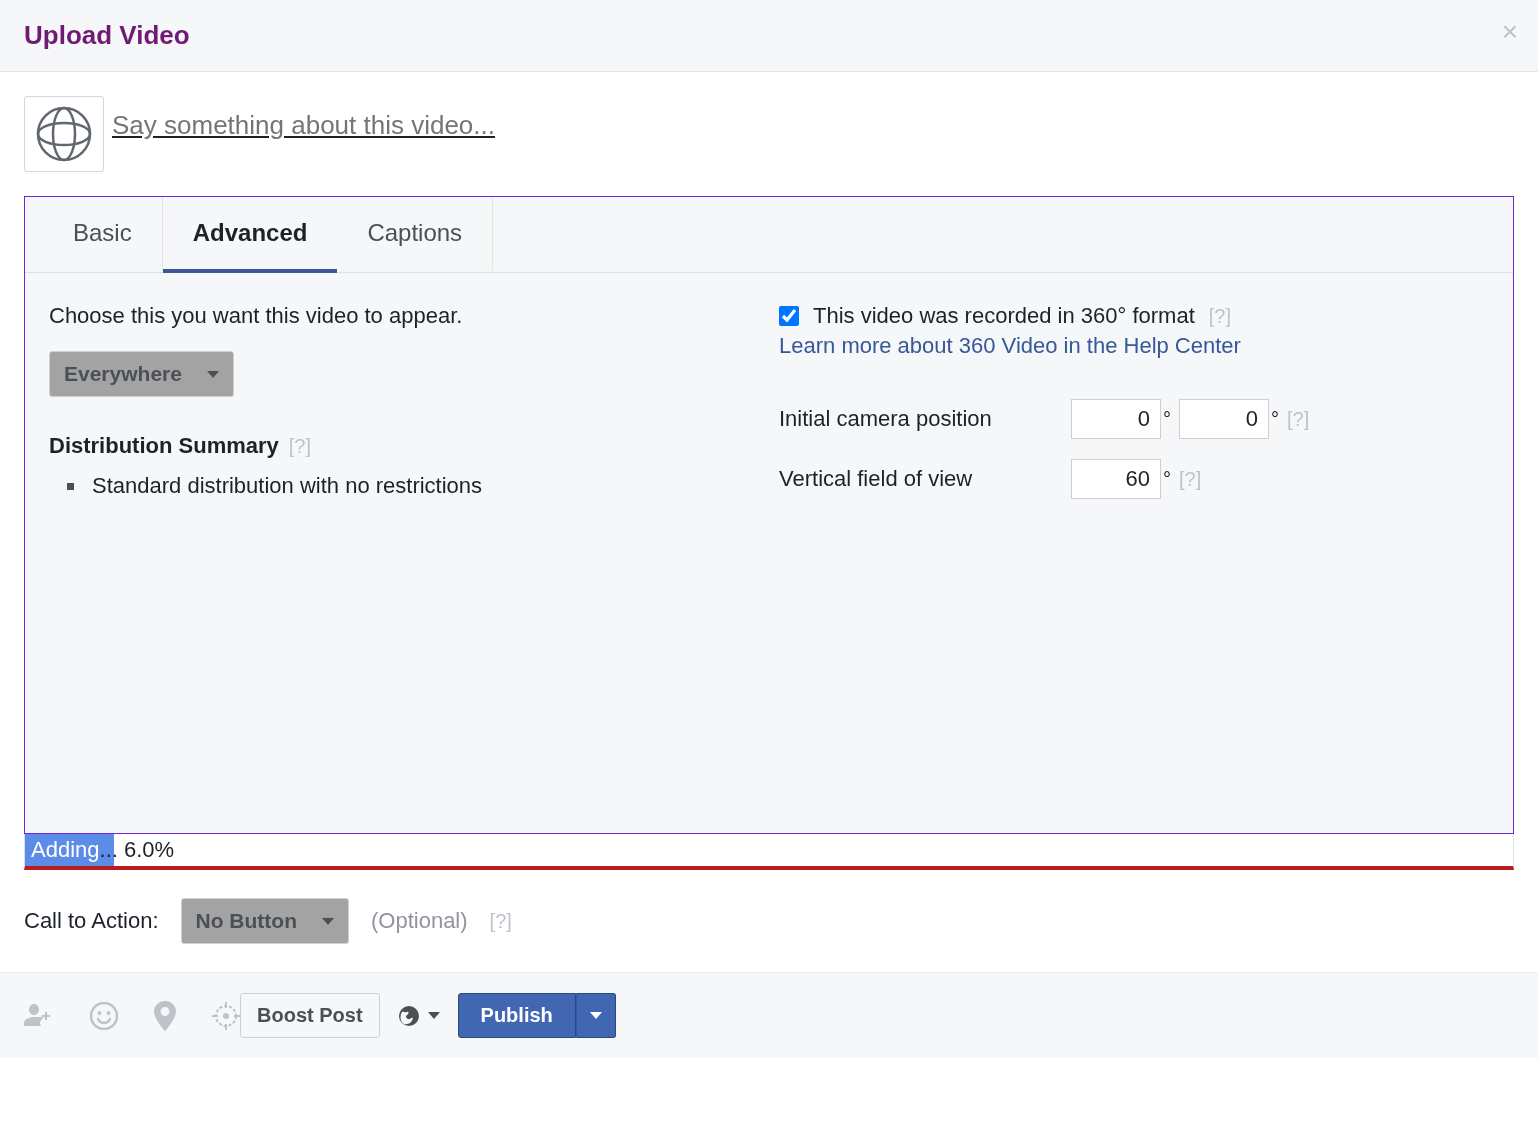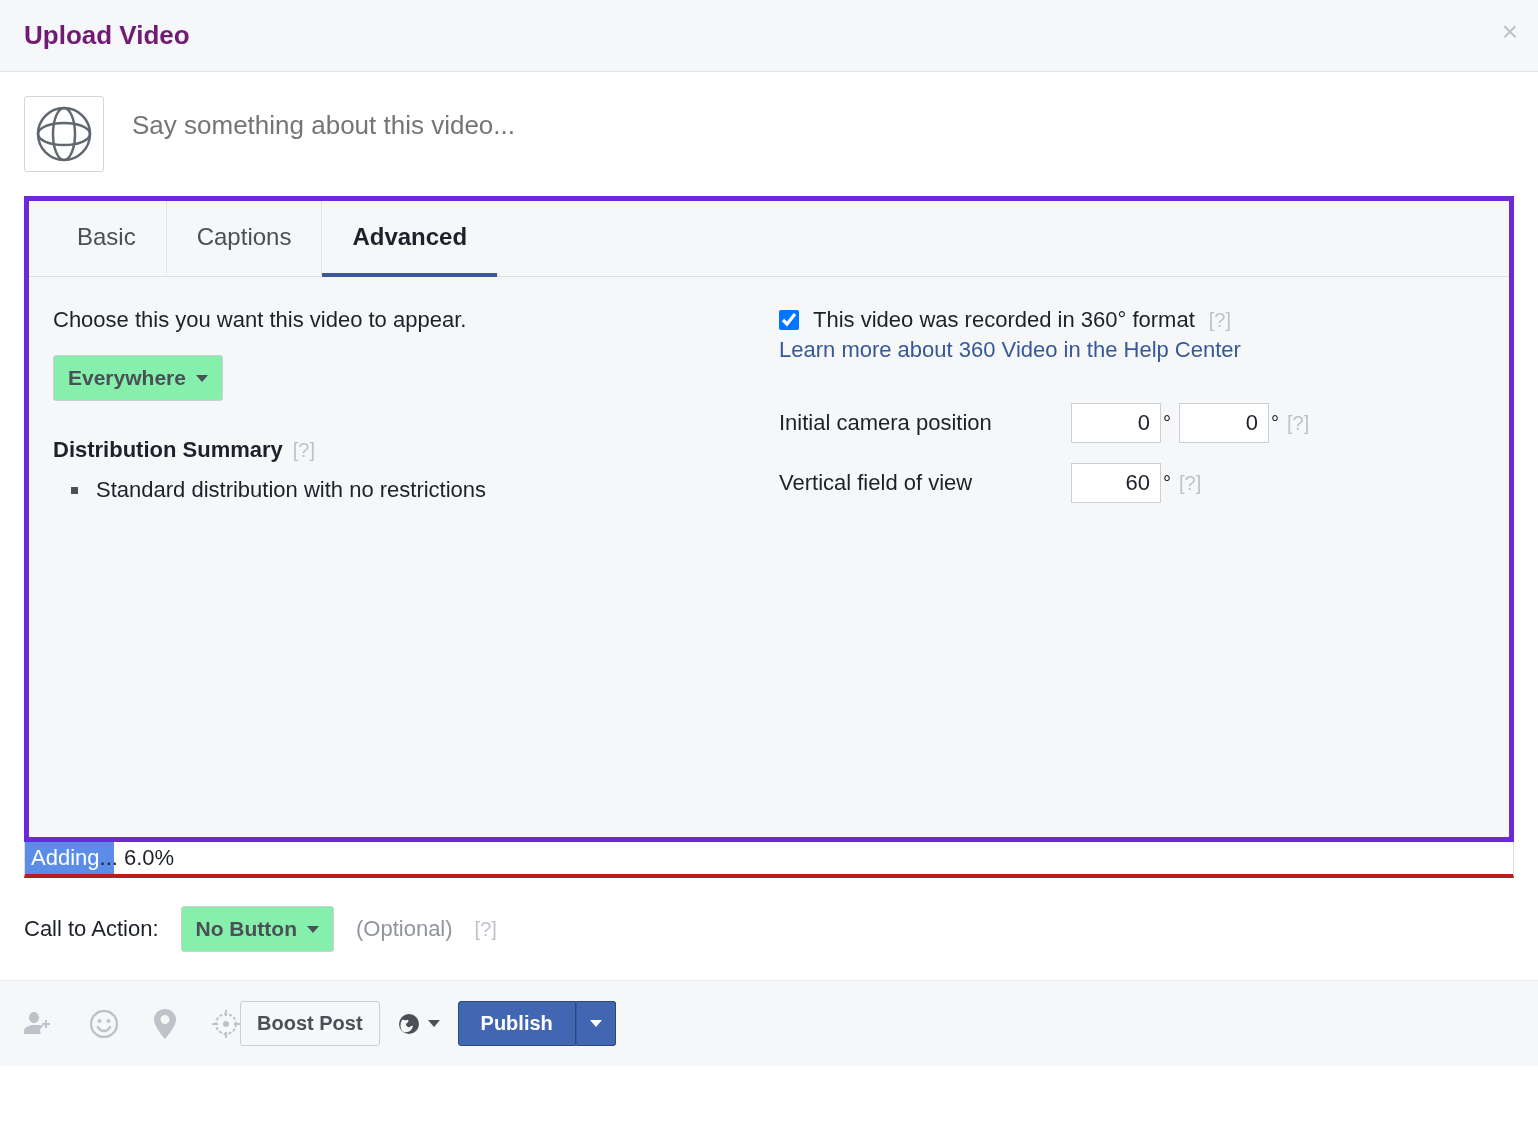--- a/index.html
+++ b/index.html
@@ -32,21 +32,22 @@
   top: 18px;
   font-size: 28px;
   color: #bec2c9;
   cursor: pointer;
   line-height: 1;
 }
 .composer {
   padding: 24px;
   display: flex;
   align-items: flex-start;
-  gap: 28px;
+  gap: 8px;
+  text-decoration: underline;
 }
 .thumb {
   width: 80px;
   height: 76px;
   border: 1px solid #d3d6db;
   border-radius: 3px;
   display: flex;
   align-items: center;
   justify-content: center;
 }
@@ -55,21 +56,21 @@
   flex: 1;
   border: none;
   font-size: 26px;
   color: #90949c;
   padding-top: 14px;
   outline: none;
   background: transparent;
 }
 .panel {
   margin: 0 24px;
-  border: 5px solid #6d28d9;
+  border: 1px solid #6d28d9;
   background: #f6f7f9;
 }
 .tabs {
   display: flex;
   border-bottom: 1px solid #dddfe2;
   padding-left: 18px;
 }
 .tab {
   padding: 22px 30px;
   font-size: 24px;
@@ -100,22 +101,22 @@
   margin-bottom: 14px;
 }
 .section-d {
   font-size: 22px;
   color: #1d2129;
   margin-bottom: 22px;
 }
 .dd-btn {
   display: inline-flex;
   align-items: center;
-  gap: 10px;
-  background: #86efac;
+  gap: 25px;
+  background: #a3a3a3;
   border: 1px solid #ccd0d5;
   border-radius: 3px;
   padding: 10px 14px;
   font-size: 21px;
   font-weight: bold;
   color: #4b4f56;
   cursor: pointer;
 }
 .caret {
   width: 0; height: 0;
@@ -308,22 +309,22 @@
         <ellipse cx="28" cy="28" rx="26" ry="11" fill="none" stroke="#616770" stroke-width="2.5"></ellipse>
         <ellipse cx="28" cy="28" rx="11" ry="26" fill="none" stroke="#616770" stroke-width="2.5"></ellipse>
       </svg>
     </div>
     <input class="composer-input" type="text" placeholder="Say something about this video..." style="">
   </div>
 
   <div class="panel">
     <div class="tabs">
       <div class="tab sep">Basic</div>
+      <div class="tab active">Advanced</div>
       <div class="tab sep">Captions</div>
-      <div class="tab active">Advanced</div>
     </div>
 
     <div class="panel-body">
 
       <div class="col">
         <div class="section-d">Choose this you want this video to appear.</div>
         <button class="dd-btn">
           <span>Everywhere</span>
           <span class="caret"></span>
         </button>

